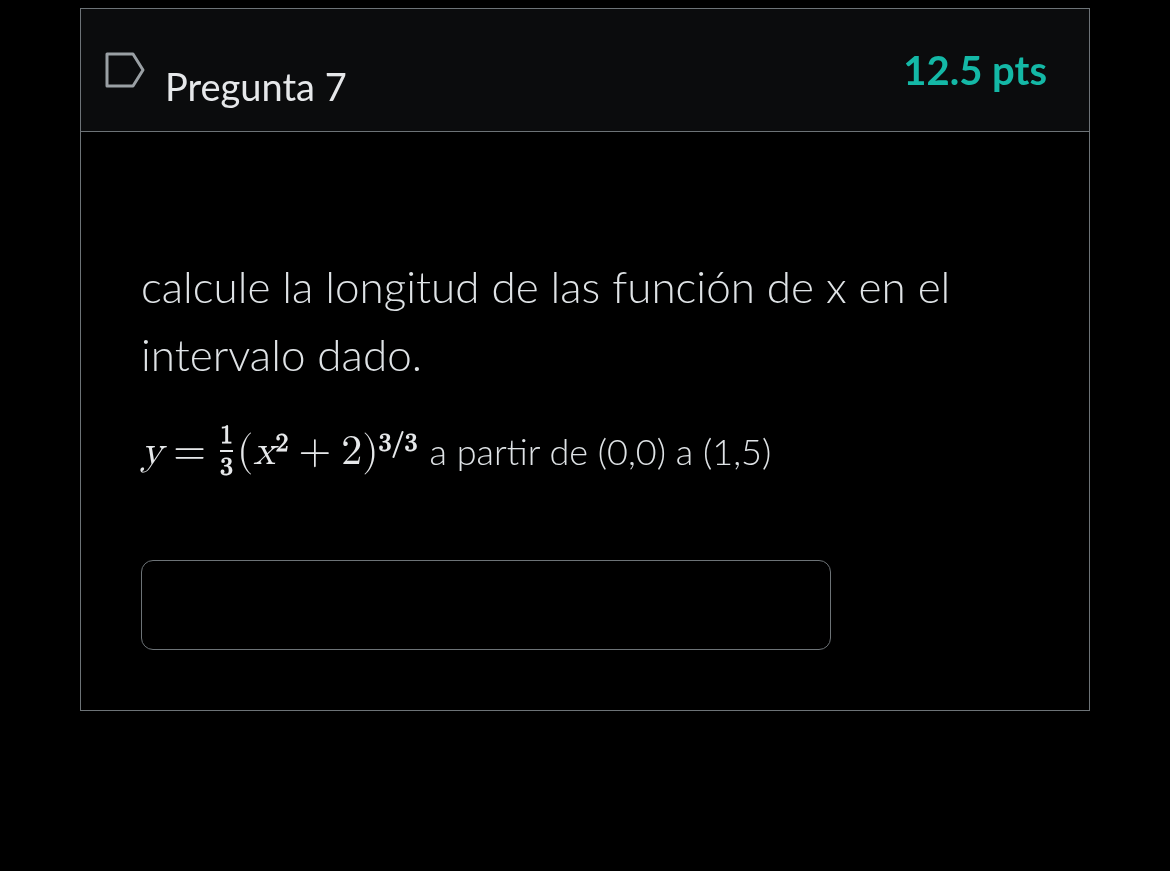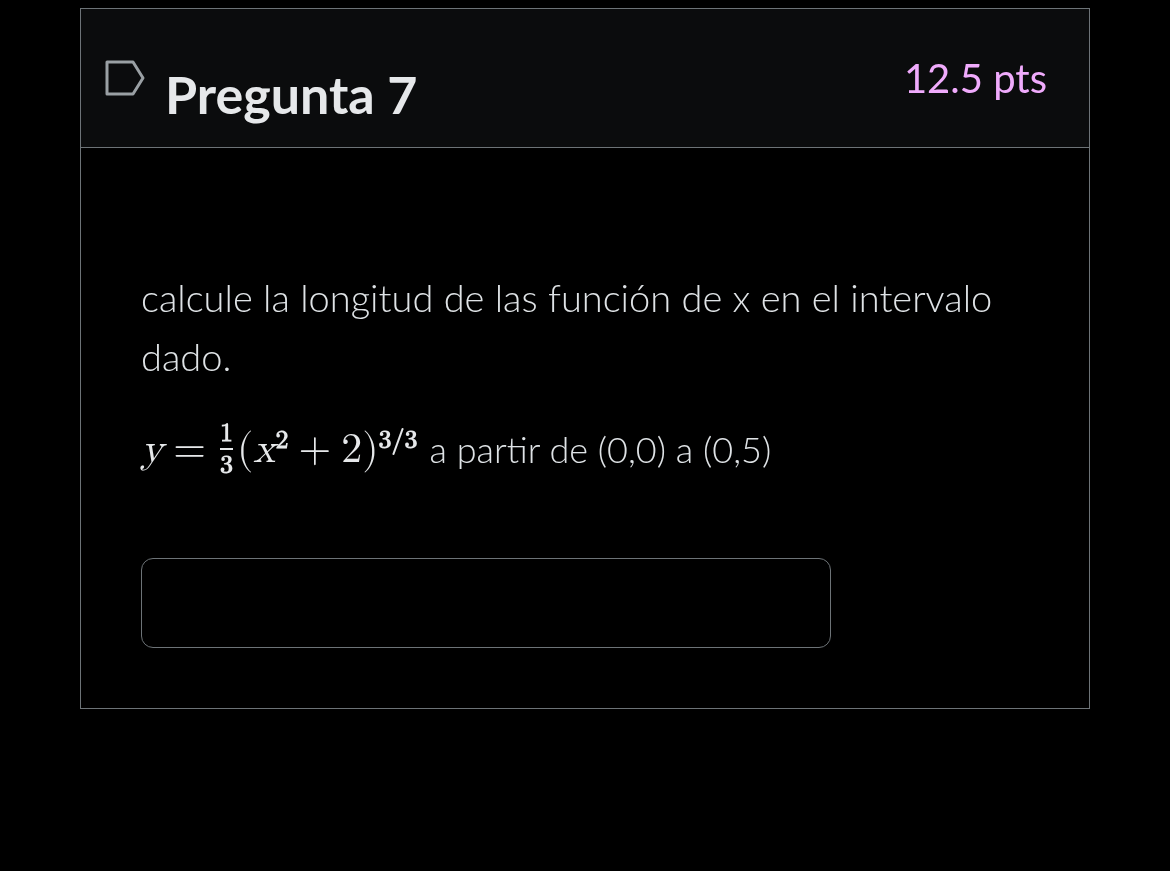--- a/index.html
+++ b/index.html
@@ -34,35 +34,35 @@
     width: 44px;
     height: 44px;
     display: inline-block;
   }
   .bookmark-icon svg {
     width: 100%;
     height: 100%;
     display: block;
   }
   .question-title {
-    font-size: 52px;
-    font-weight: 700;
+    font-size: 38px;
+    font-weight: 400;
     color: #e6e8ea;
     margin-top: 32px;
   }
   .question-points {
     font-size: 40px;
-    font-weight: 400;
-    color: #f0abfc;
+    font-weight: 700;
+    color: #14b8a6;
   }
   .question-body {
     padding: 120px 60px 60px 60px;
   }
   .prompt-text {
-    font-size: 38px;
+    font-size: 44px;
     font-weight: 300;
     line-height: 1.55;
     color: #dfe3e6;
     margin-bottom: 34px;
   }
   .equation-line {
     display: flex;
     align-items: center;
     flex-wrap: wrap;
     gap: 12px;
@@ -146,19 +146,19 @@
           <span class="den">3</span>
         </span>
         <span class="upright">(</span>
         <span>x</span>
         <span class="sup">2</span>
         <span class="op">+</span>
         <span class="upright">2</span>
         <span class="upright">)</span>
         <span class="sup">3/3</span>
       </span>
-      <span class="range-text">a partir de (0,0) a (0,5)</span>
+      <span class="range-text">a partir de (0,0) a (1,5)</span>
     </div>
 
     <input type="text" class="answer-input" value="" style="">
   </div>
 
 </div>
 
 </body></html>

